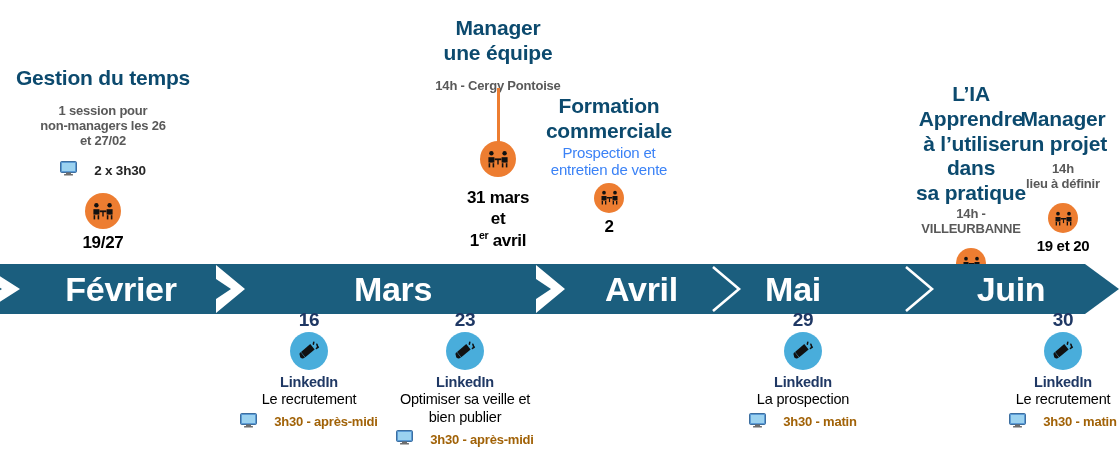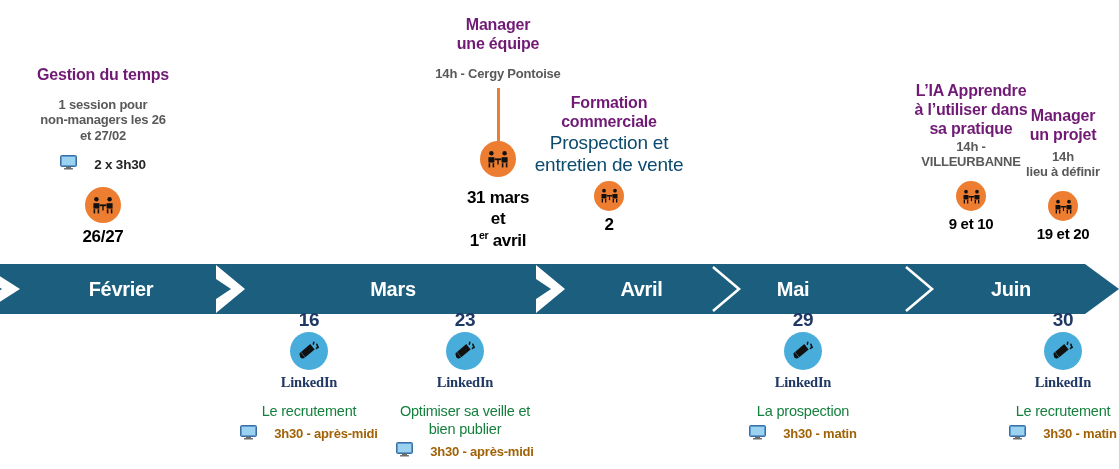--- a/index.html
+++ b/index.html
@@ -20,27 +20,27 @@
   .abs { position: absolute; }
 
   
   .event-top {
     position: absolute;
     text-align: center;
     line-height: 1.18;
   }
   .ev-title {
     font-weight: bold;
-    font-size: 16px;
-    color: #701a75;
+    font-size: 21px;
+    color: #0c4a6e;
     letter-spacing: -0.2px;
   }
   .ev-sub {
-    font-size: 19px;
-    color: #0c4a6e;
+    font-size: 15px;
+    color: #3b82f6;
     letter-spacing: -0.2px;
   }
   .ev-meta {
     font-weight: bold;
     font-size: 13px;
     color: #595959;
     letter-spacing: -0.2px;
   }
   .ev-duration {
     font-weight: bold;
@@ -99,21 +99,21 @@
   }
   .month-label {
     position: absolute;
     top: 0;
     height: 50px;
     display: flex;
     align-items: center;
     justify-content: center;
     color: #ffffff;
     font-weight: bold;
-    font-size: 20px;
+    font-size: 34px;
     letter-spacing: -0.3px;
     pointer-events: none;
   }
 
   
   .event-bottom {
     position: absolute;
     text-align: center;
     line-height: 1.2;
   }
@@ -121,27 +121,25 @@
     font-weight: bold;
     font-size: 19px;
     color: #1F3864;
     letter-spacing: -0.3px;
   }
   .li-title {
     font-weight: bold;
     font-size: 14.5px;
     color: #1F3864;
     letter-spacing: -0.2px;
-    font-family: Liberation Serif, serif;
   }
   .li-sub {
     font-size: 14.5px;
-    color: #15803d;
-    letter-spacing: -0.2px;
-    margin-top: 12px;
+    color: #000000;
+    letter-spacing: -0.2px;
   }
   .li-duration {
     font-weight: bold;
     font-size: 13px;
     color: #a16207;
     letter-spacing: -0.2px;
     white-space: nowrap;
   }
   .mb4 { margin-bottom: 4px; }
   .mt4 { margin-top: 4px; }
@@ -178,21 +176,21 @@
         <path d="M14.6 7.2h6v5.4h-6z" fill="#111"></path>
         <rect x="7.6" y="8.4" width="6.8" height="1.8" fill="#111"></rect>
         <rect x="10.3" y="9.9" width="1.4" height="4.6" fill="#111"></rect>
         <rect x="1.6" y="13.2" width="1.6" height="4.2" fill="#111"></rect>
         <rect x="5.6" y="13.2" width="1.6" height="4.2" fill="#111"></rect>
         <rect x="14.8" y="13.2" width="1.6" height="4.2" fill="#111"></rect>
         <rect x="18.8" y="13.2" width="1.6" height="4.2" fill="#111"></rect>
       </svg>
     </span>
   </div>
-  <div class="ev-date mt4">26/27</div>
+  <div class="ev-date mt4">19/27</div>
 </div>
 
 <div class="event-top" style="left:398px; top:16px; width:200px;">
   <div class="ev-title">
     <div>Manager</div>
     <div>une équipe</div>
   </div>
   <div class="ev-meta mt6">14h  - Cergy Pontoise</div>
 </div>
 <div class="connector" style="left:497px; top:88px; height:58px;"></div>

